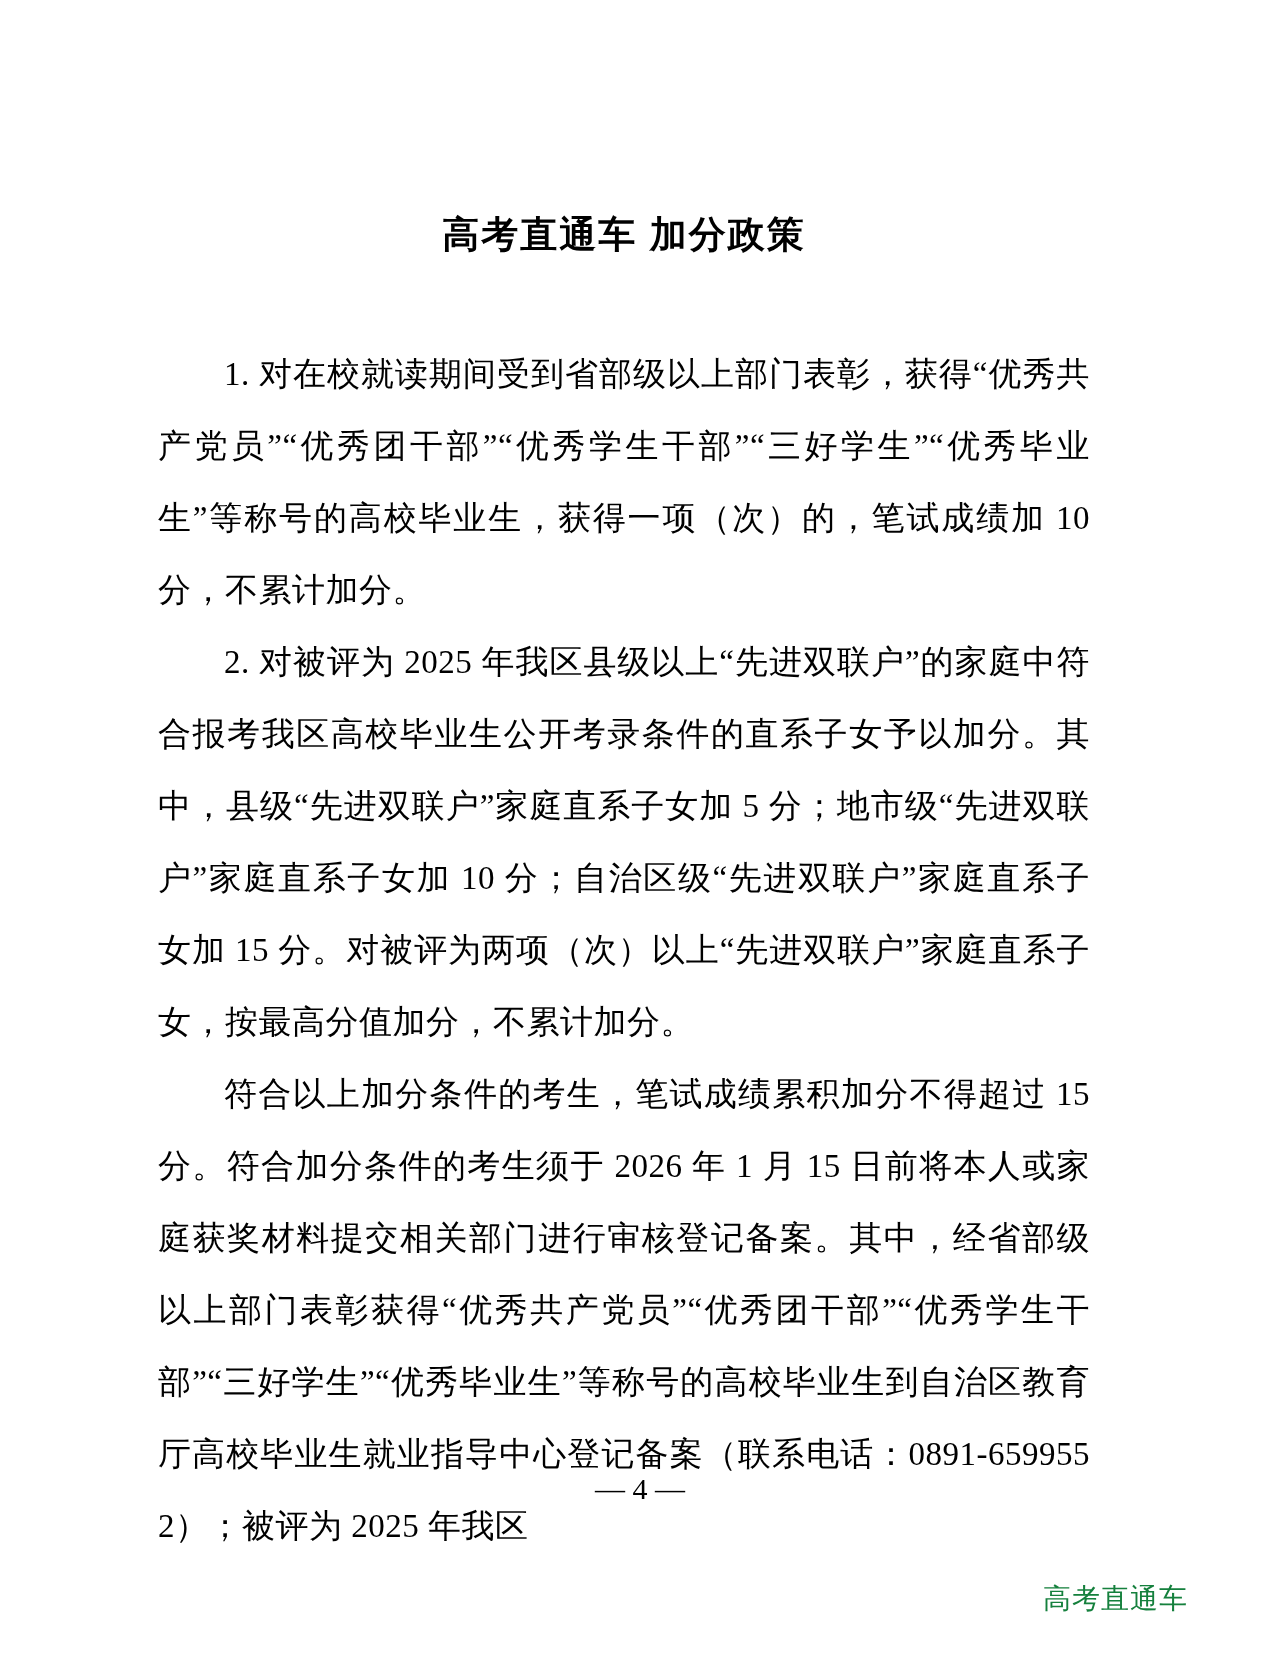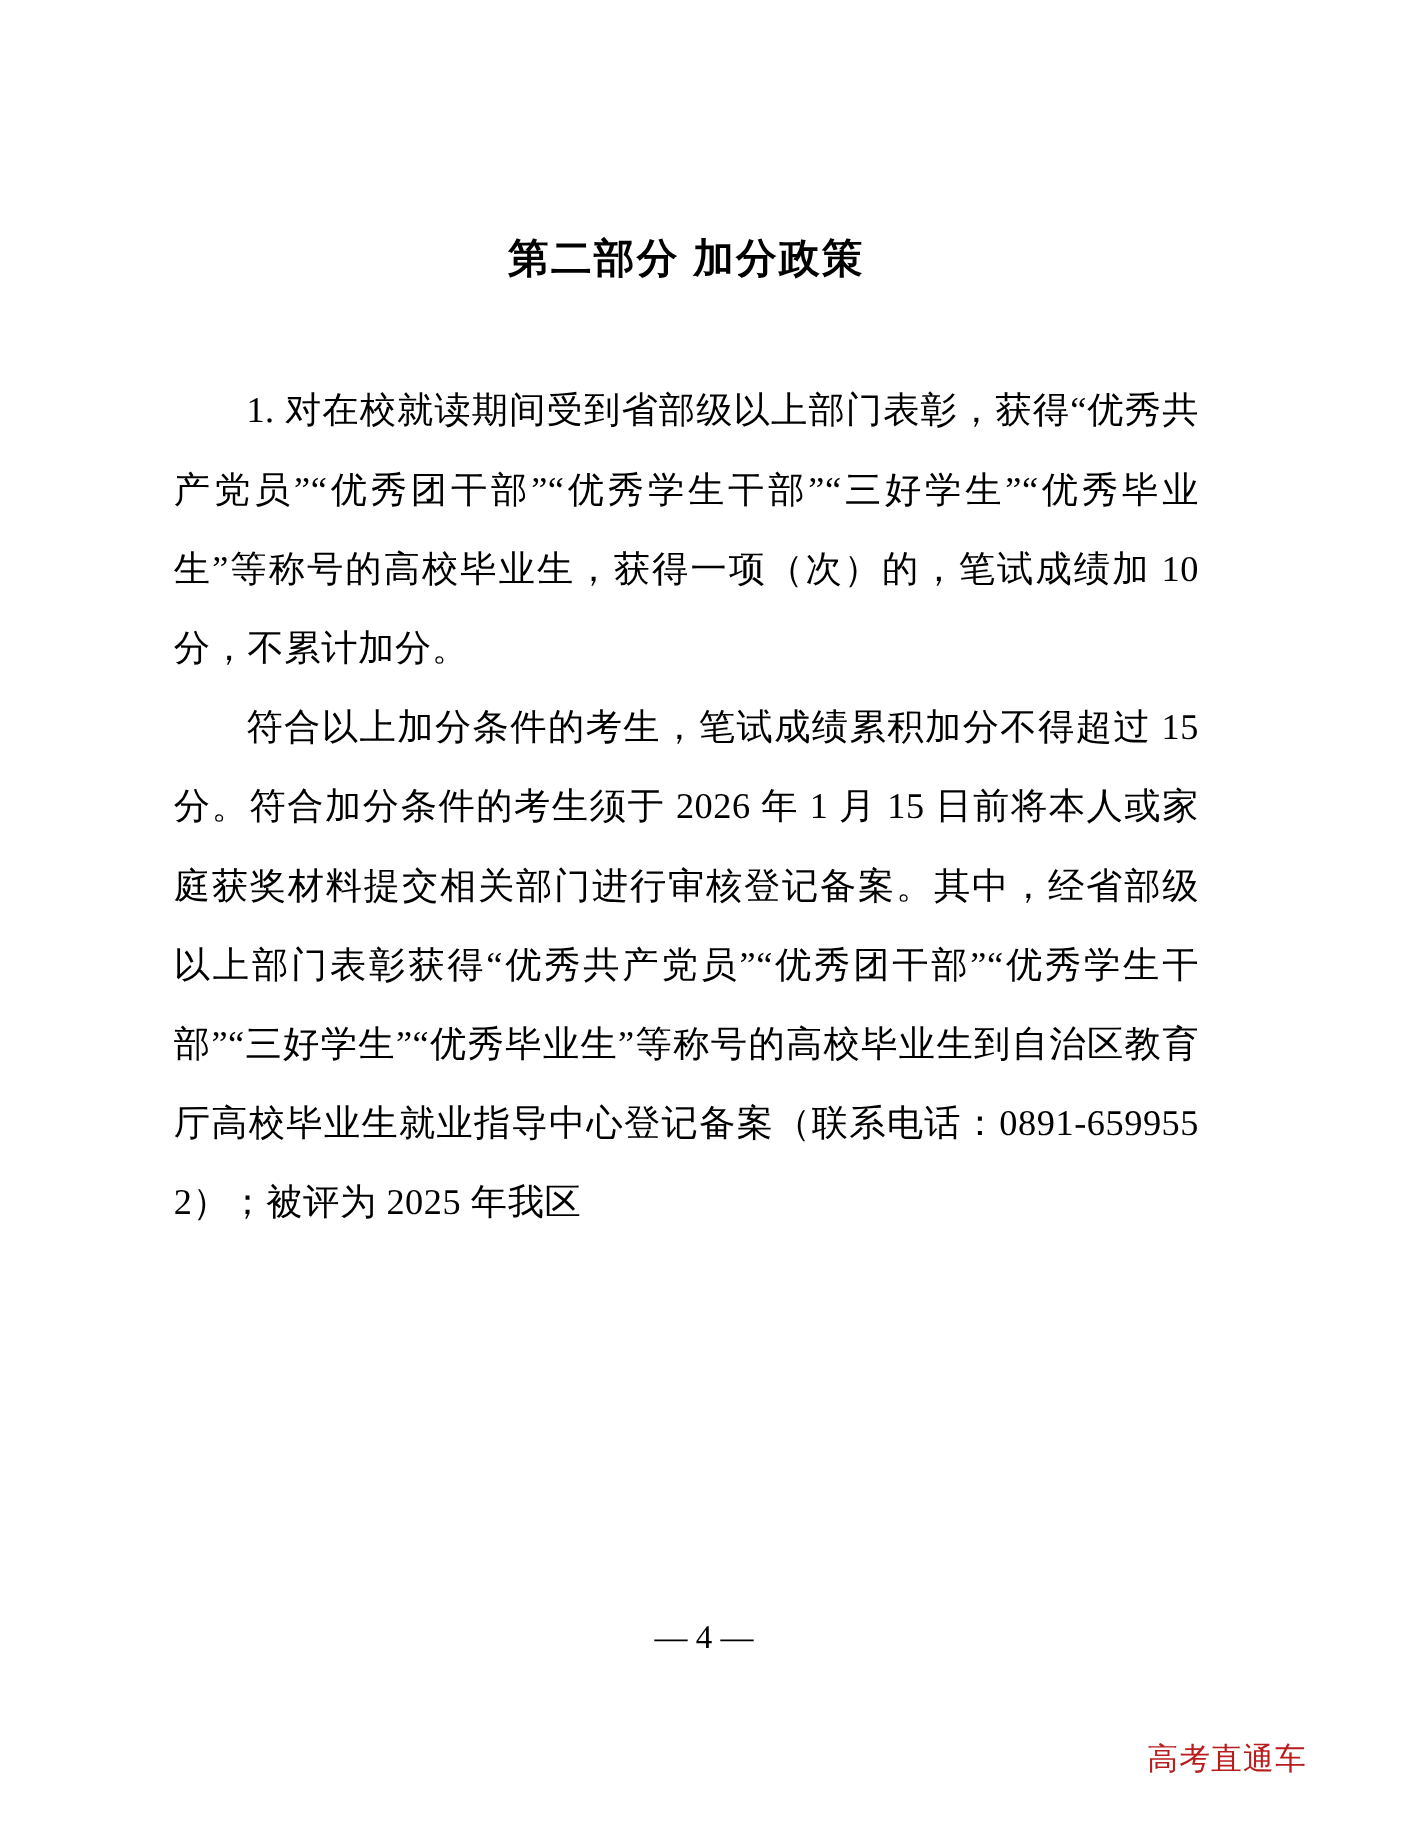--- a/index.html
+++ b/index.html
@@ -50,34 +50,35 @@
     font-size: 30px;
     color: #000000;
     font-family: "Liberation Serif", "DejaVu Serif", serif;
   }
   .watermark {
     position: absolute;
     right: 92px;
     bottom: 38px;
     font-family: "Liberation Sans", "DejaVu Sans", sans-serif;
     font-size: 28px;
-    color: #b91c1c;
+    color: #15803d;
     letter-spacing: 1px;
     text-align: right;
   }
 </style>
 </head>
 <body>
 
 <div class="page">
 
-  <h1 class="doc-title">第二部分 加分政策</h1>
+  <h1 class="doc-title">高考直通车 加分政策</h1>
 
   <div class="body-text">
     <p>1. 对在校就读期间受到省部级以上部门表彰，获得“优秀共产党员”“优秀团干部”“优秀学生干部”“三好学生”“优秀毕业生”等称号的高校毕业生，获得一项（次）的，笔试成绩加 10 分，不累计加分。</p>
+    <p>2. 对被评为 2025 年我区县级以上“先进双联户”的家庭中符合报考我区高校毕业生公开考录条件的直系子女予以加分。其中，县级“先进双联户”家庭直系子女加 5 分；地市级“先进双联户”家庭直系子女加 10 分；自治区级“先进双联户”家庭直系子女加 15 分。对被评为两项（次）以上“先进双联户”家庭直系子女，按最高分值加分，不累计加分。</p>
     <p>符合以上加分条件的考生，笔试成绩累积加分不得超过 15 分。符合加分条件的考生须于 2026 年 1 月 15 日前将本人或家庭获奖材料提交相关部门进行审核登记备案。其中，经省部级以上部门表彰获得“优秀共产党员”“优秀团干部”“优秀学生干部”“三好学生”“优秀毕业生”等称号的高校毕业生到自治区教育厅高校毕业生就业指导中心登记备案（联系电话：0891-6599552）；被评为 2025 年我区</p>
   </div>
 
 </div>
 
 <div class="page-number">— 4 —</div>
 
 <div class="watermark">高考直通车</div>
 
 </body></html>

